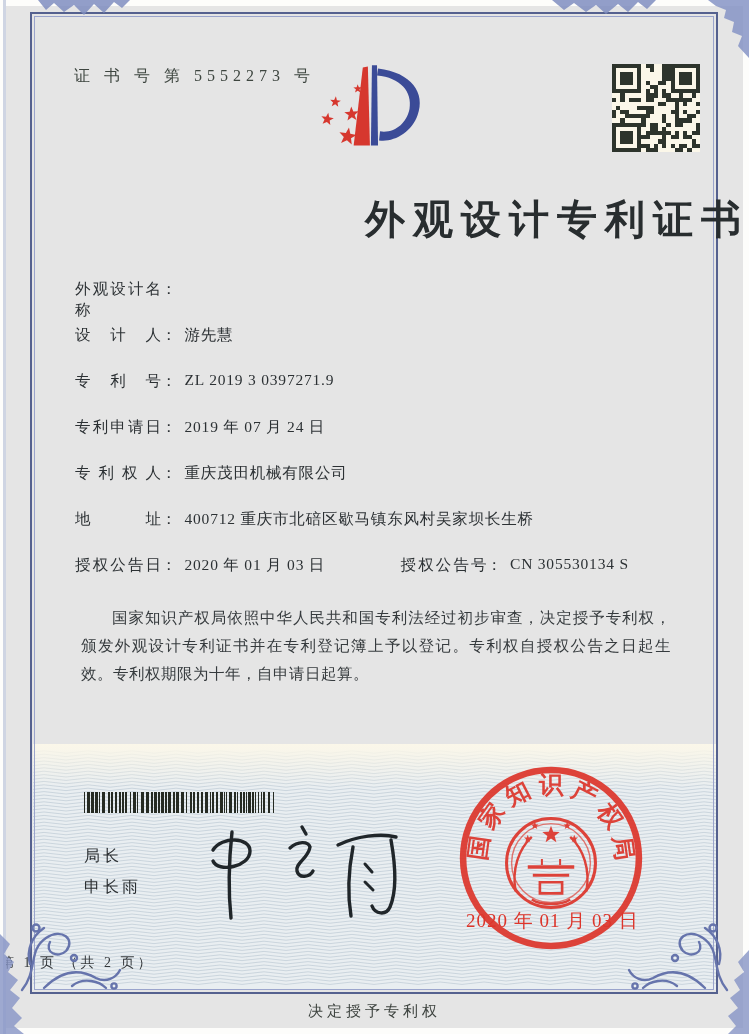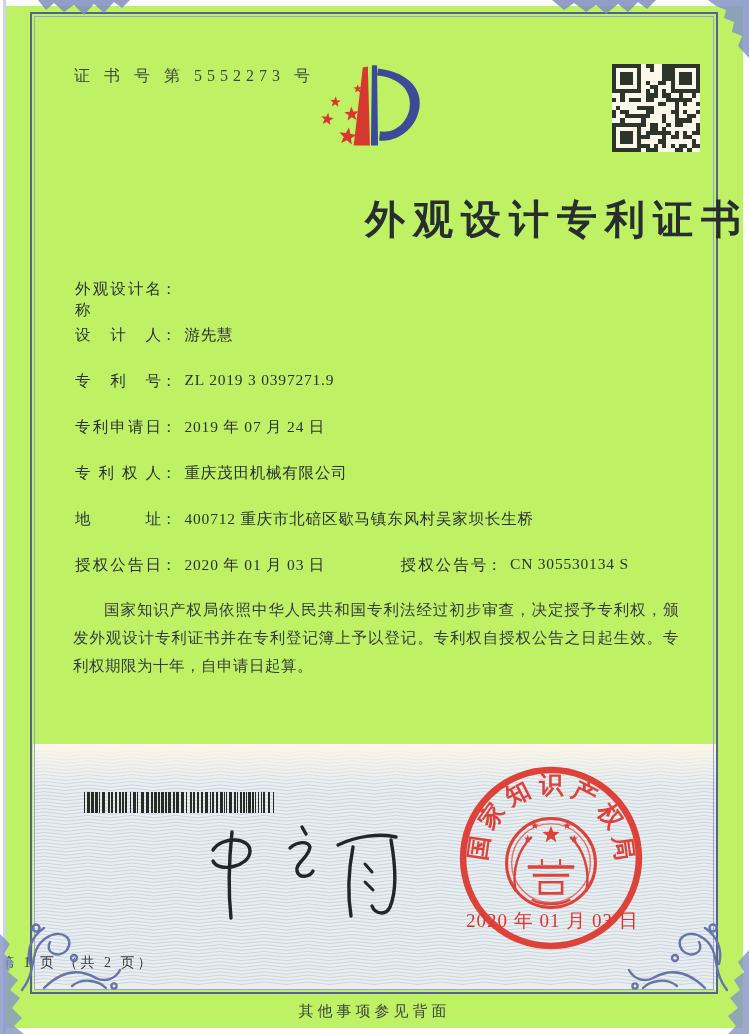--- a/index.html
+++ b/index.html
@@ -1,17 +1,17 @@
 <!DOCTYPE html>
 <html><head>
 <meta charset="utf-8">
 <style>
   html,body{margin:0;padding:0;}
   body{width:749px;height:1034px;background:#ffffff;font-family:"Liberation Serif","DejaVu Serif",serif;}
-  .page{position:relative;width:749px;height:1034px;background:#bef264;overflow:hidden;}
+  .page{position:relative;width:749px;height:1034px;background:#e5e5e5;overflow:hidden;}
   .edge-white{position:absolute;inset:0;border:6px solid #fdfdfb;pointer-events:none;z-index:6;}
   .edge-stripe{position:absolute;left:3px;top:0;width:3px;height:100%;background:#a9b4d0;opacity:.55;z-index:7;}
 
   .frame{position:absolute;left:30px;top:12px;width:684px;height:978px;border:2px solid #55618f;z-index:3;}
   .frame-inner{position:absolute;inset:2px;border:1px solid #9aa4cc;}
 
   .band{position:absolute;left:33px;top:744px;width:683px;height:246px;background:#e9eef1;z-index:1;}
   .band-fade{position:absolute;left:0;top:0;width:100%;height:44px;
     background:linear-gradient(#FBF7E9,rgba(251,247,233,0));}
   .band svg{position:absolute;inset:0;}
@@ -26,21 +26,21 @@
   .fields{position:absolute;left:75px;top:279px;width:614px;z-index:4;color:#2c3134;}
   .frow{height:46px;display:flex;align-items:flex-start;font-size:15.5px;}
   .flabel{display:inline-block;width:86px;text-align:justify;text-align-last:justify;}
   .fcolon{display:inline-block;}
   .fvalue{margin-left:8px;letter-spacing:.8px;white-space:nowrap;}
   .gval1{width:182px;}
   .g2{display:flex;margin-left:34px;}
 
   .paras{position:absolute;left:73px;top:596px;width:606px;font-size:15.5px;line-height:28px;
     text-align:justify;color:#363b3e;z-index:4;}
-  .paras p{margin:0;text-indent:2em;letter-spacing:.5px;}
+  .paras p{margin:8px;text-indent:2em;letter-spacing:.5px;}
 
   .barcode{position:absolute;left:83px;top:792px;width:198px;height:21px;z-index:4;}
 
   .officials{position:absolute;left:84px;top:840px;z-index:4;font-size:16px;color:#2a2e31;letter-spacing:3px;line-height:31px;}
   .signature{position:absolute;left:198px;top:818px;width:215px;height:110px;z-index:4;}
 
   .seal{position:absolute;left:455px;top:762px;width:192px;height:192px;z-index:5;opacity:.92;}
   .seal-date{position:absolute;left:466px;top:908px;font-size:19px;color:#dd352b;letter-spacing:1px;z-index:5;white-space:nowrap;}
 
   .page-info{position:absolute;left:0;top:954px;width:100%;text-align:left;font-size:14px;
@@ -473,20 +473,24 @@
       <rect x="165" y="0" width="3" height="21" fill="#262b23"></rect>
       <rect x="169" y="0" width="2" height="21" fill="#262b23"></rect>
       <rect x="172" y="0" width="1" height="21" fill="#262b23"></rect>
       <rect x="175" y="0" width="1" height="21" fill="#262b23"></rect>
       <rect x="178" y="0" width="1" height="21" fill="#262b23"></rect>
       <rect x="180" y="0" width="2" height="21" fill="#262b23"></rect>
       <rect x="185" y="0" width="2" height="21" fill="#262b23"></rect>
       <rect x="190" y="0" width="1" height="21" fill="#262b23"></rect>
     </svg>
 
+  <div class="officials">
+    <div>局长</div>
+    <div>申长雨</div>
+  </div>
 
   <svg class="signature" viewBox="0 0 215 110" fill="none" stroke="#20262a" stroke-width="3.4" stroke-linecap="round">
     <path d="M34,14 C31,42 30,72 33,100"></path>
     <path d="M15,32 C24,18 52,19 52,33 C52,49 20,55 15,43"></path>
     <path d="M92,30 C100,23 110,23 112,29 C110,41 97,45 99,53 C101,61 112,59 115,53"></path>
     <path d="M104,9 L108,16"></path>
     <path d="M140,27 C158,18 183,15 198,19"></path>
     <path d="M155,29 C150,55 150,80 153,98"></path>
     <path d="M193,22 C198,50 198,75 192,89 C188,98 177,96 174,88"></path>
     <path d="M167,46 L174,54" stroke-width="3"></path>
@@ -519,21 +523,21 @@
         <text x="65.6" y="38.1" fill="#dd352b" font-size="24" font-weight="bold" text-anchor="middle" transform="rotate(-27.3 65.6 38.1)">知</text>
         <text x="95.0" y="31.0" fill="#dd352b" font-size="24" font-weight="bold" text-anchor="middle" transform="rotate(0.0 95.0 31.0)">识</text>
         <text x="124.4" y="38.1" fill="#dd352b" font-size="24" font-weight="bold" text-anchor="middle" transform="rotate(27.3 124.4 38.1)">产</text>
         <text x="147.2" y="58.0" fill="#dd352b" font-size="24" font-weight="bold" text-anchor="middle" transform="rotate(54.7 147.2 58.0)">权</text>
         <text x="158.4" y="86.1" fill="#dd352b" font-size="24" font-weight="bold" text-anchor="middle" transform="rotate(82.0 158.4 86.1)">局</text>
       </g>
   </svg>
   <div class="seal-date">2020 年 01 月 03 日</div>
 
   <div class="page-info">第 1 页 （共 2 页）</div>
-  <div class="back-note">其他事项参见背面</div>
+  <div class="back-note">决定授予专利权</div>
 
   <svg class="lace" style="left:38px;top:0" width="92" height="18" viewBox="0 0 92 18">
     <path d="M0,0 H92 L84,8 76,2 66,13 56,4 46,15 36,5 26,12 16,3 8,10 Z" fill="#7f8dc0" opacity=".85"></path>
   </svg>
   <svg class="lace" style="left:552px;top:0" width="104" height="17" viewBox="0 0 104 17">
     <path d="M0,0 H104 L95,9 86,2 76,12 66,4 54,14 44,5 34,12 22,3 12,10 Z" fill="#7f8dc0" opacity=".85"></path>
   </svg>
   <svg class="lace" style="left:690px;top:0" width="59" height="58" viewBox="0 0 59 58">
     <path d="M59,0 V58 L48,46 52,36 42,32 44,22 34,18 36,10 26,6 18,0 Z" fill="#8694c6" opacity=".85"></path>
   </svg>

